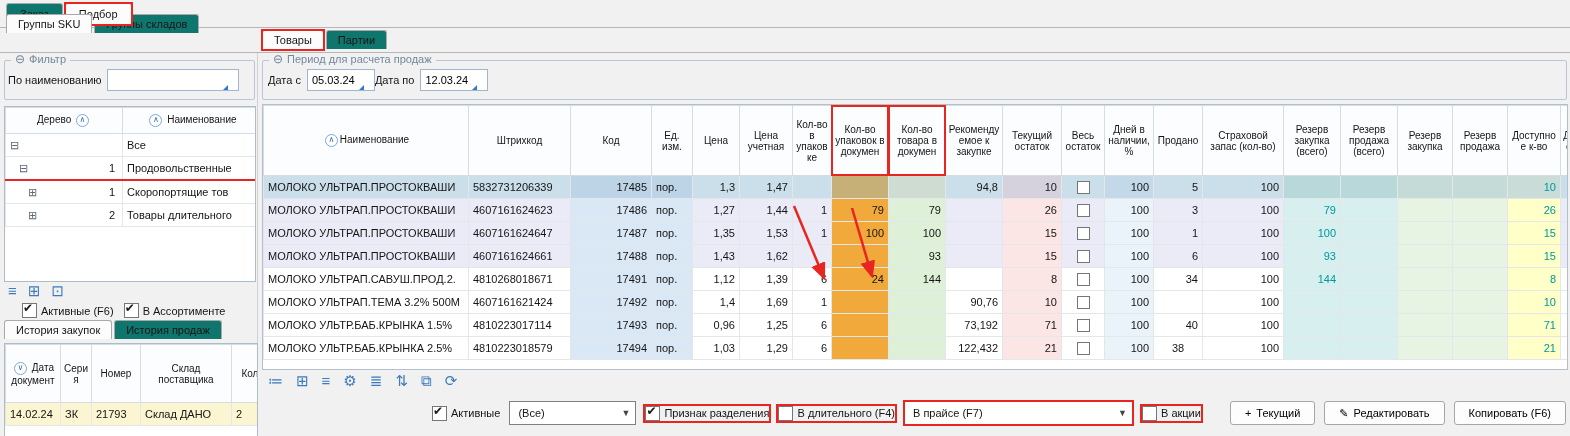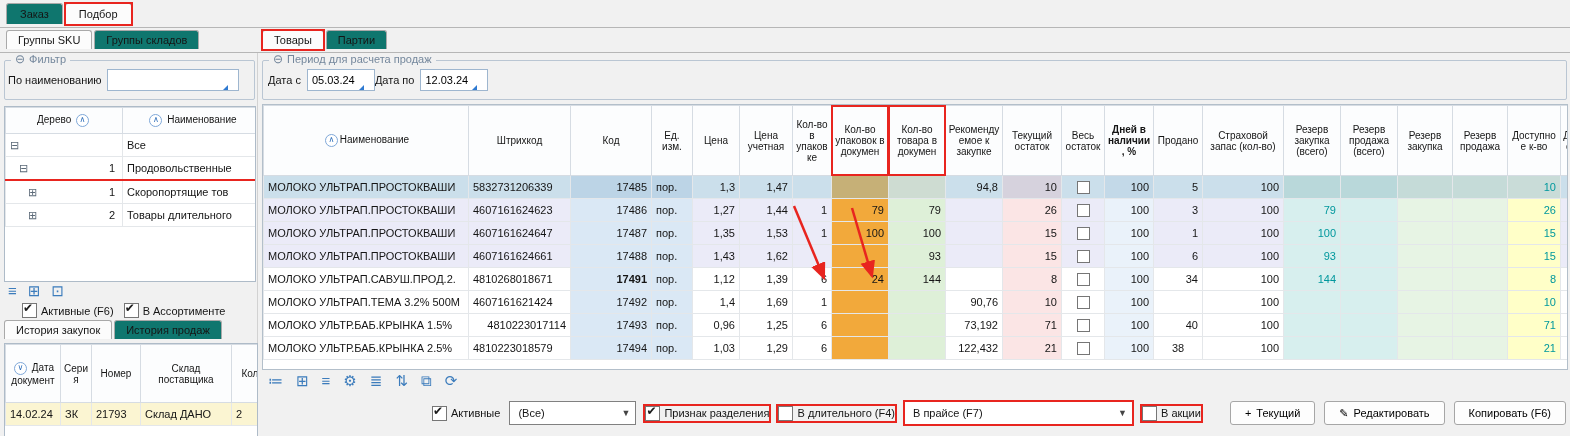--- a/index.html
+++ b/index.html
@@ -113,21 +113,21 @@
 
   <div class="hline" style="top:27px"></div>
   <div class="hline" style="top:52px"></div>
   <div class="vline" style="left:257px"></div>
 
   <div class="tabbar" style="left:6px;top:3px">
     <div class="tab">Заказ</div>
     <div class="tab active red-box">Подбор</div>
   </div>
 
-  <div class="tabbar" style="left:6px;top:30px">
+  <div class="tabbar" style="left:6px;top:14px">
     <div class="tab sm active">Группы SKU</div>
     <div class="tab sm">Группы складов</div>
   </div>
   <div class="tabbar" style="left:262px;top:30px">
     <div class="tab sm active red-box">Товары</div>
     <div class="tab sm">Партии</div>
   </div>
 
   <div class="groupbox" id="filter-group">
     <div class="gb-title">
@@ -243,21 +243,21 @@
             <th style="width: 76px;"><span>Код</span></th>
             <th style="width: 36px;"><span>Ед. изм.</span></th>
             <th style="width: 42px;"><span>Цена</span></th>
             <th style="width: 48px;"><span>Цена учетная</span></th>
             <th style="width: 34px;"><span>Кол-во в упаковке</span></th>
             <th class="hl" style="width: 52px;"><span>Кол-во упаковок в докумен</span></th>
             <th class="hl" style="width: 52px;"><span>Кол-во товара в докумен</span></th>
             <th style="width: 52px;"><span>Рекомендуемое к закупке</span></th>
             <th style="width: 54px;"><span>Текущий остаток</span></th>
             <th style="width: 38px;"><span>Весь остаток</span></th>
-            <th style="width: 44px; font-weight: bold;"><span>Дней в наличии, %</span></th>
+            <th style="width: 44px;"><span>Дней в наличии, %</span></th>
             <th style="width: 44px;"><span>Продано</span></th>
             <th style="width: 76px;"><span>Страховой запас (кол-во)</span></th>
             <th style="width: 52px;"><span>Резерв закупка (всего)</span></th>
             <th style="width: 52px;"><span>Резерв продажа (всего)</span></th>
             <th style="width: 50px;"><span>Резерв закупка</span></th>
             <th style="width: 50px;"><span>Резерв продажа</span></th>
             <th style="width: 48px;"><span>Доступное к-во</span></th>
             <th style="width: 44px;"><span>Доступное кол-во</span></th>
           </tr>
         </thead>
@@ -350,21 +350,21 @@
             <td class="c-teal" style="text-align: right;">93</td>
             <td class="c-teal" style="text-align: right;"></td>
             <td class="c-green2" style="text-align: right;"></td>
             <td class="c-green2" style="text-align: right;"></td>
             <td class="c-yellow" style="text-align: right;">15</td>
             <td style="text-align: center;"></td>
           </tr>
           <tr>
             <td style="text-align: left;">МОЛОКО УЛЬТРАП.САВУШ.ПРОД.2.</td>
             <td style="text-align: left;">4810268018671</td>
-            <td class="c-blue" style="text-align: right; font-weight: bold;">17491</td>
+            <td class="c-blue" style="text-align: right;">17491</td>
             <td class="c-blue" style="text-align: left;">пор.</td>
             <td style="text-align: right;">1,12</td>
             <td style="text-align: right;">1,39</td>
             <td style="text-align: right;">6</td>
             <td class="c-orange" style="text-align: right;">24</td>
             <td class="c-green" style="text-align: right;">144</td>
             <td style="text-align: right;"></td>
             <td class="c-pink" style="text-align: right;">8</td>
             <td style="text-align: center;"><span class="cb tiny"></span></td>
             <td class="c-lblue" style="text-align: right;">100</td>
@@ -395,21 +395,21 @@
             <td style="text-align: right;">100</td>
             <td class="c-teal" style="text-align: right;"></td>
             <td class="c-teal" style="text-align: right;"></td>
             <td class="c-green2" style="text-align: right;"></td>
             <td class="c-green2" style="text-align: right;"></td>
             <td class="c-yellow" style="text-align: right;">10</td>
             <td style="text-align: center;"></td>
           </tr>
           <tr>
             <td style="text-align: left;">МОЛОКО УЛЬТР.БАБ.КРЫНКА 1.5%</td>
-            <td style="text-align: right; margin-top: 12px;">4810223017114</td>
+            <td style="text-align: left; margin-top: 12px;">4810223017114</td>
             <td class="c-blue" style="text-align: right;">17493</td>
             <td class="c-blue" style="text-align: left;">пор.</td>
             <td style="text-align: right;">0,96</td>
             <td style="text-align: right;">1,25</td>
             <td style="text-align: right;">6</td>
             <td class="c-orange" style="text-align: right;"></td>
             <td class="c-green" style="text-align: right;"></td>
             <td style="text-align: right;">73,192</td>
             <td class="c-pink" style="text-align: right;">71</td>
             <td style="text-align: center;"><span class="cb tiny"></span></td>

